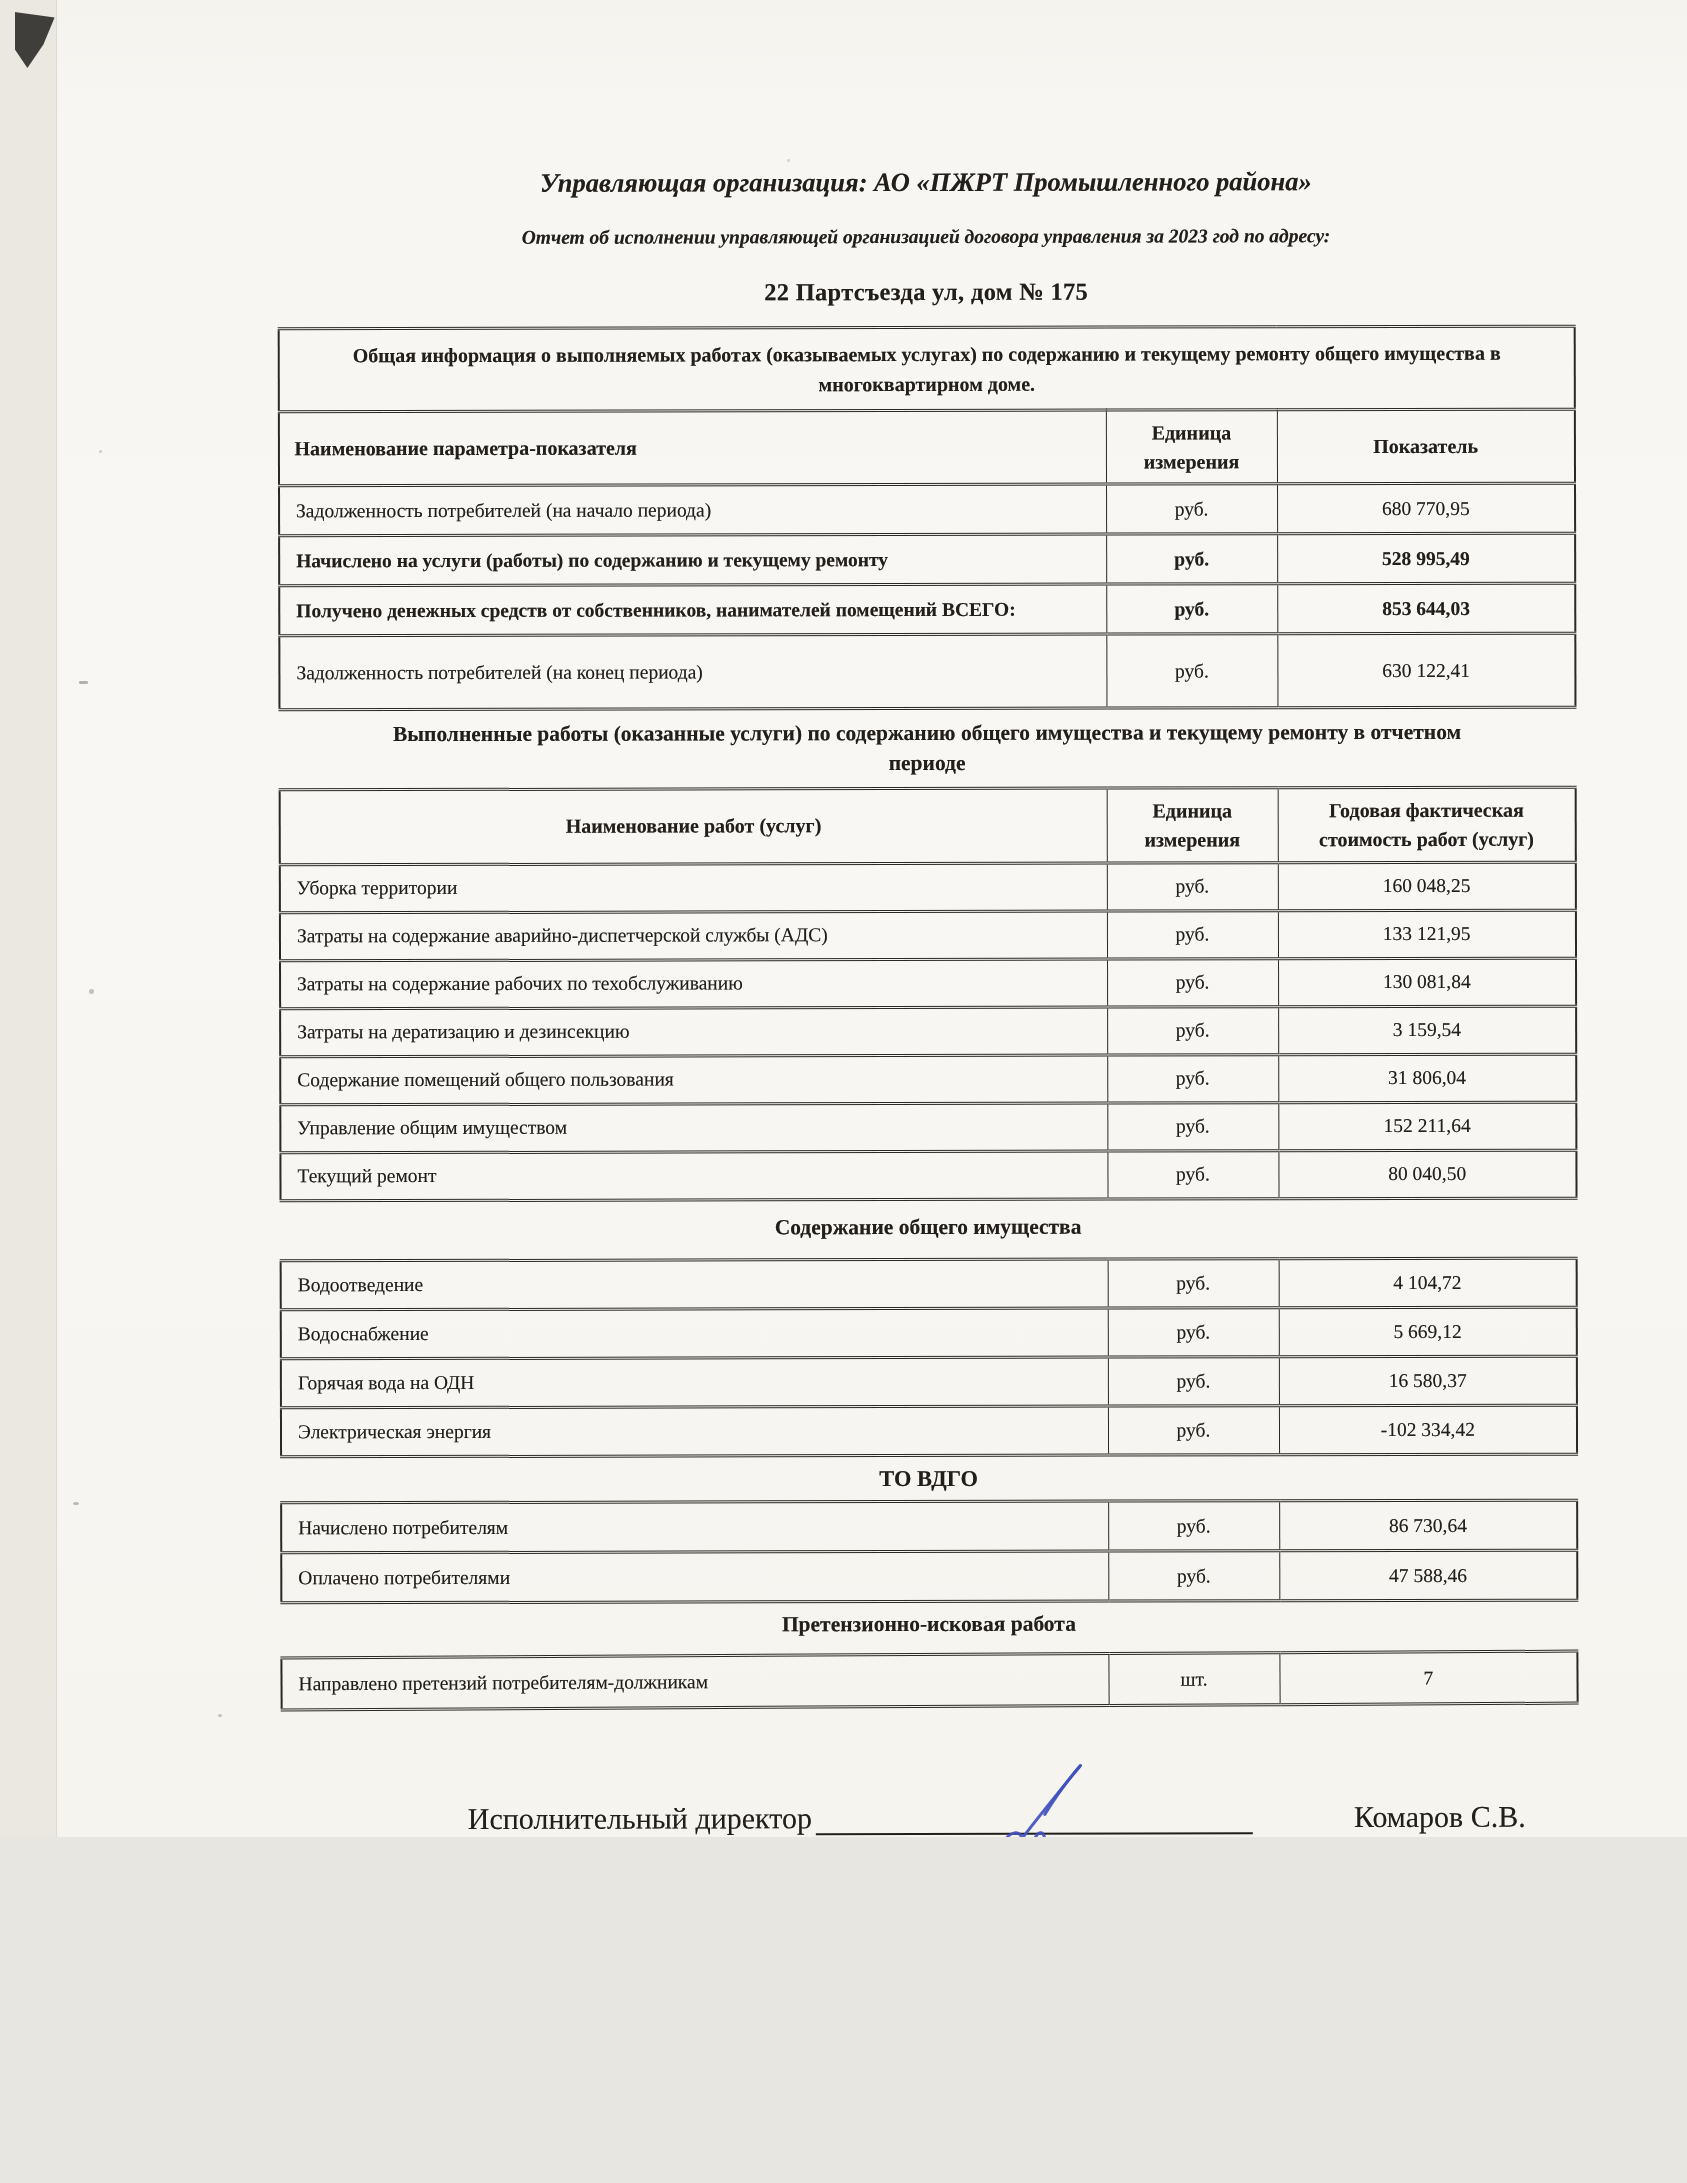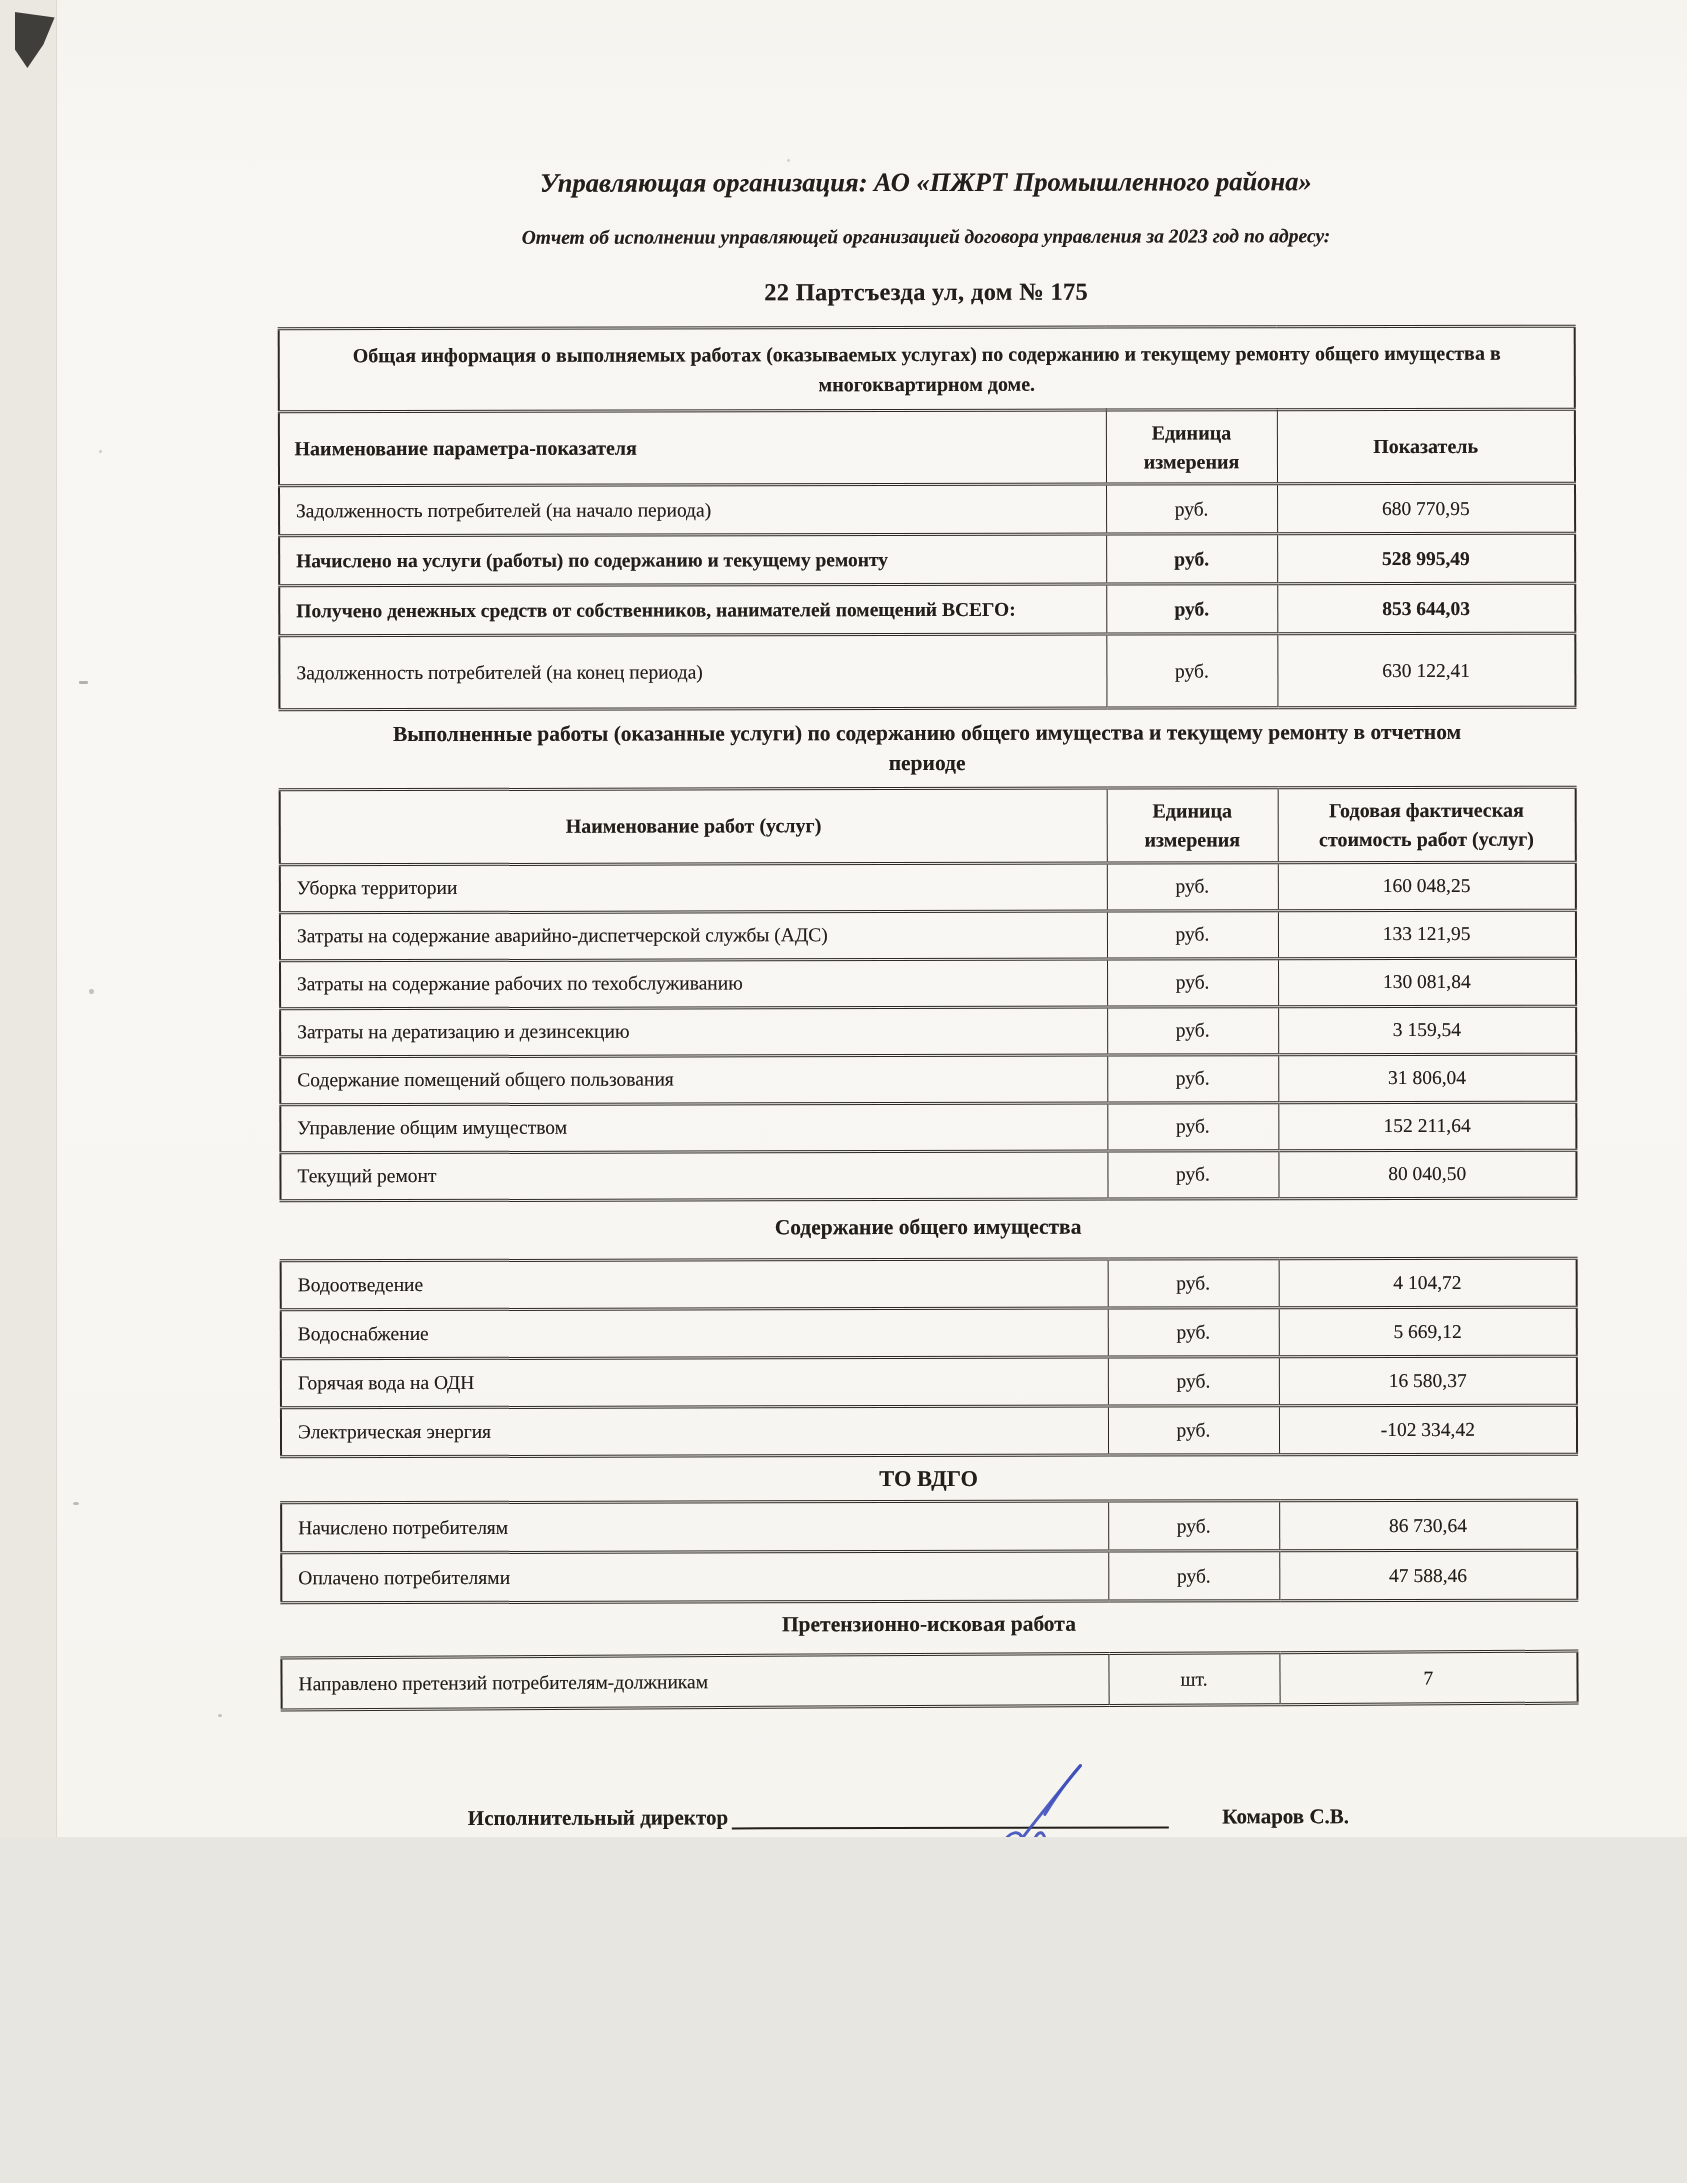--- a/index.html
+++ b/index.html
@@ -106,27 +106,27 @@
     margin:12px auto 0;
   }
   .st-works{margin-top:9.3px;max-width:1138px;}
   .st-vdgo{margin-top:5.3px;font-size:22.5px;}
   .st-claims{margin-top:6.6px;}
 
   .sig-row{
     display:flex;align-items:flex-end;
     margin-top:93px;padding-left:187px;
   }
-  .sig-label,.sig-name{font-size:21px;line-height:1.15;white-space:nowrap;font-weight:bold;}
+  .sig-label,.sig-name{font-size:30px;line-height:1.15;white-space:nowrap;}
   .sig-line{
     flex:0 0 437px;height:28px;
     border-bottom:2.3px solid var(--ink);
     margin-left:4px;
   }
-  .sig-name{margin-left:53px;}
+  .sig-name{margin-left:101px;}
 
   .sig-svg{position:absolute;left:913px;top:1712px;z-index:5;}
   .sig-path{
     fill:none;stroke:var(--signature-ink);stroke-width:4.5;
     stroke-linecap:round;stroke-linejoin:round;opacity:.92;
   }
 </style>
 </head>
 <body>
 

